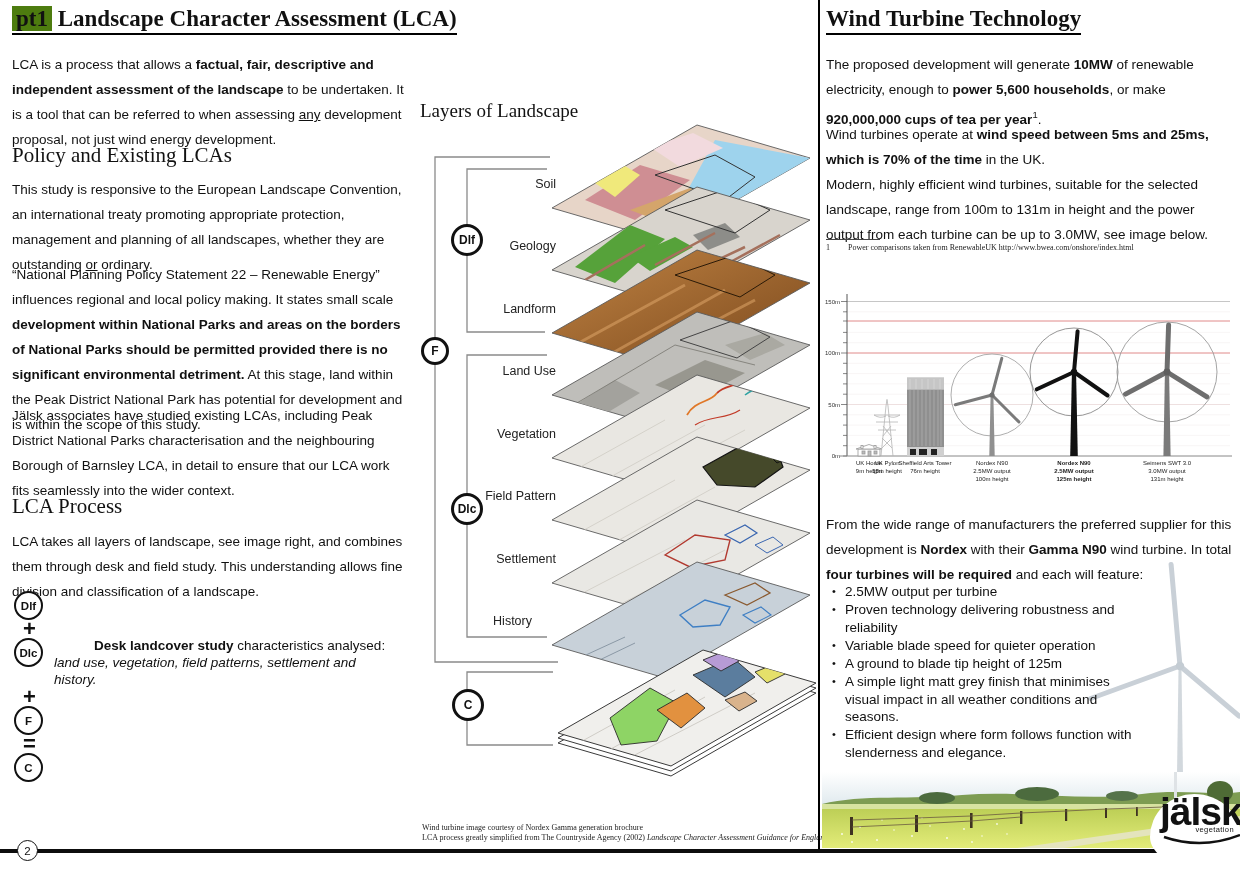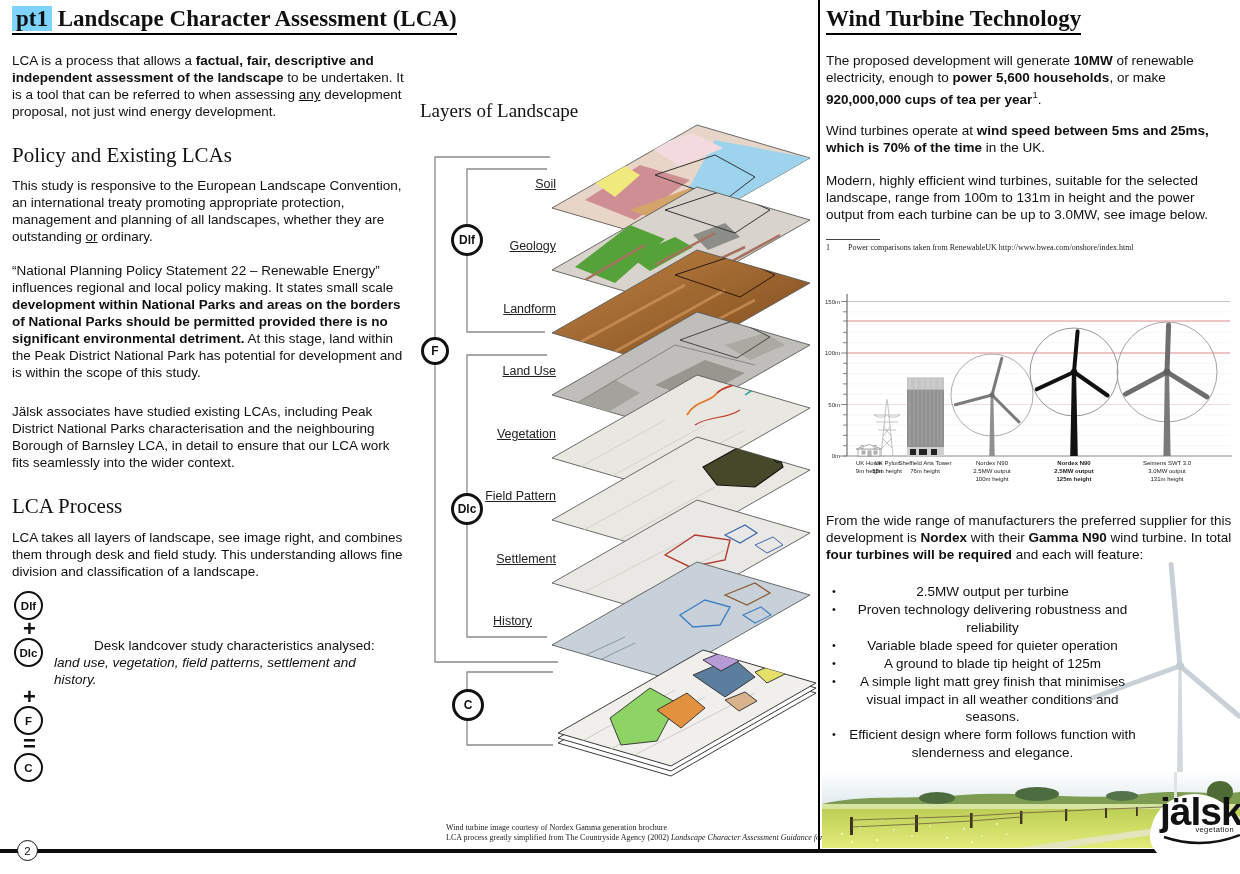--- a/index.html
+++ b/index.html
@@ -1,25 +1,25 @@
 <!DOCTYPE html>
 <html><head>
 <meta charset="utf-8">
 <style>
   html,body{margin:0;padding:0;}
   body{width:1240px;height:874px;position:relative;background:#fff;overflow:hidden;
        font-family:"Liberation Sans",sans-serif;color:#111;}
   .abs{position:absolute;}
   .title-main{font-family:"Liberation Serif",serif;font-weight:bold;font-size:23px;
       border-bottom:2.5px solid #000;padding-bottom:1px;white-space:nowrap;display:inline-block;}
-  .tag{background:#7dd3fc;padding:0 4px;}
+  .tag{background:#4d7c0f;padding:0 4px;}
   h2.sec{font-family:"Liberation Serif",serif;font-weight:normal;font-size:21px;margin:0;}
-  .para{font-size:13.5px;line-height:17px;}
+  .para{font-size:13.5px;line-height:25px;}
   .small-serif{font-family:"Liberation Serif",serif;font-size:8px;color:#222;line-height:10px;}
-  .layer-label{font-size:12.5px;width:104px;text-align:right;color:#222;text-decoration:underline;}
+  .layer-label{font-size:12.5px;width:104px;text-align:right;color:#222;}
   .badge{border:3px solid #111;border-radius:50%;background:#fff;display:flex;align-items:center;
       justify-content:center;font-weight:bold;font-size:12px;box-sizing:border-box;z-index:5;}
   .steps .step{display:flex;gap:11px;}
   .steps .sbadge{width:29px;height:29px;border:2.5px solid #111;border-radius:50%;background:#fff;
       display:flex;align-items:center;justify-content:center;font-weight:bold;font-size:11.5px;
       box-sizing:border-box;flex:none;margin-top:1px;}
   .steps .stext{font-size:13.5px;line-height:17px;width:345px;}
   .op{font-weight:bold;font-size:22px;line-height:15px;margin:1px 0 1px 9px;}
   .divider{background:#000;}
   .bullets{margin:0;padding:0;list-style:none;font-size:13.5px;line-height:17.3px;}
@@ -52,21 +52,21 @@
 <h2 class="sec abs" style="left:12px;top:494px;">LCA Process</h2>
 <div class="abs para" style="left:12px;top:529px;width:392px;"><span>LCA takes all layers of landscape, see image right, and combines them through desk and field study. This understanding allows fine division and classification of a landscape.</span></div>
 
 <div class="abs steps" style="left:14px;top:590px;width:400px;">
   <div class="step">
     <div class="sbadge">Dlf</div>
   </div>
   <div class="op">+</div>
   <div class="step">
     <div class="sbadge">Dlc</div>
-    <div class="stext"><span style="font-weight: normal; padding-left: 40px;">Desk landcover study</span><span> characteristics analysed: </span><span style="font-style: italic;">land use, vegetation, field patterns, settlement and history.</span></div>
+    <div class="stext"><span style="font-weight: bold; padding-left: 40px;">Desk landcover study</span><span> characteristics analysed: </span><span style="font-style: italic;">land use, vegetation, field patterns, settlement and history.</span></div>
   </div>
   <div class="op">+</div>
   <div class="step">
     <div class="sbadge">F</div>
   </div>
   <div class="op">=</div>
   <div class="step">
     <div class="sbadge">C</div>
   </div>
 </div>
@@ -220,21 +220,21 @@
 <div class="abs layer-label" style="left:452px;top:427px;">Vegetation</div>
 <div class="abs layer-label" style="left:452px;top:489px;">Field Pattern</div>
 <div class="abs layer-label" style="left:452px;top:552px;">Settlement</div>
 <div class="abs layer-label" style="left:428px;top:614px;">History</div>
 
 <div class="abs badge" style="left:451px;top:224px;width:32px;height:32px;">Dlf</div>
 <div class="abs badge" style="left:421px;top:337px;width:28px;height:28px;">F</div>
 <div class="abs badge" style="left:451px;top:493px;width:32px;height:32px;">Dlc</div>
 <div class="abs badge" style="left:452px;top:689px;width:32px;height:32px;">C</div>
 
-<div class="abs small-serif" style="left:422px;top:823px;width:620px;margin-left:24px;">
+<div class="abs small-serif" style="left:422px;top:823px;width:620px;">
   <div>Wind turbine image courtesy of Nordex Gamma generation brochure</div>
   <div><span>LCA process greatly simplified from The Countryside Agency (2002) </span><span style="font-style: italic;">Landscape Character Assessment Guidance for England and Scotland.</span></div>
 </div>
 
 <div class="abs divider" style="left:818px;top:0;width:2px;height:852px;"></div>
 
 <div class="abs" style="left:826px;top:6px;">
   <div class="title-main">Wind Turbine Technology</div>
 </div>
 <div class="abs para" style="left:826px;top:52px;width:402px;"><span>The proposed development will generate </span><span style="font-weight: bold;">10MW</span><span> of renewable electricity, enough to </span><span style="font-weight: bold;">power 5,600 households</span><span>, or make </span><span style="font-weight: bold;">920,000,000 cups of tea per year</span><span style="vertical-align: super; font-size: 70%;">1</span><span>.</span></div>
@@ -402,21 +402,21 @@
 <svg class="abs" style="left:1028px;top:548px;z-index:0;" width="212" height="300" viewBox="0 0 212 300">
   <g stroke="#c9d0d7" stroke-width="5" stroke-linecap="round" fill="none">
     <line x1="152" y1="118" x2="143.1" y2="16.4"></line>
     <line x1="152" y1="118" x2="62.7" y2="150.5"></line>
     <line x1="152" y1="118" x2="211" y2="168"></line>
   </g>
   <polygon points="148,299 156,299 153.5,121 150.5,121" fill="#d2d8dd"></polygon>
   <circle cx="152" cy="118" r="4.2" fill="#c4ccd3"></circle>
 </svg>
 
-<ul class="bullets abs" style="left:832px;top:583px;width:308px;z-index:2;text-align:center;">
+<ul class="bullets abs" style="left:832px;top:583px;width:308px;z-index:2;">
   <li>2.5MW output per turbine</li>
   <li>Proven technology delivering robustness and reliability</li>
   <li>Variable blade speed for quieter operation</li>
   <li>A ground to blade tip height of 125m</li>
   <li>A simple light matt grey finish that minimises visual impact in all weather conditions and seasons.</li>
   <li>Efficient design where form follows function with slenderness and elegance.</li>
 </ul>
 
 <svg class="abs" style="left:822px;top:772px;" width="418" height="76" viewBox="0 0 418 76">
   <defs>

